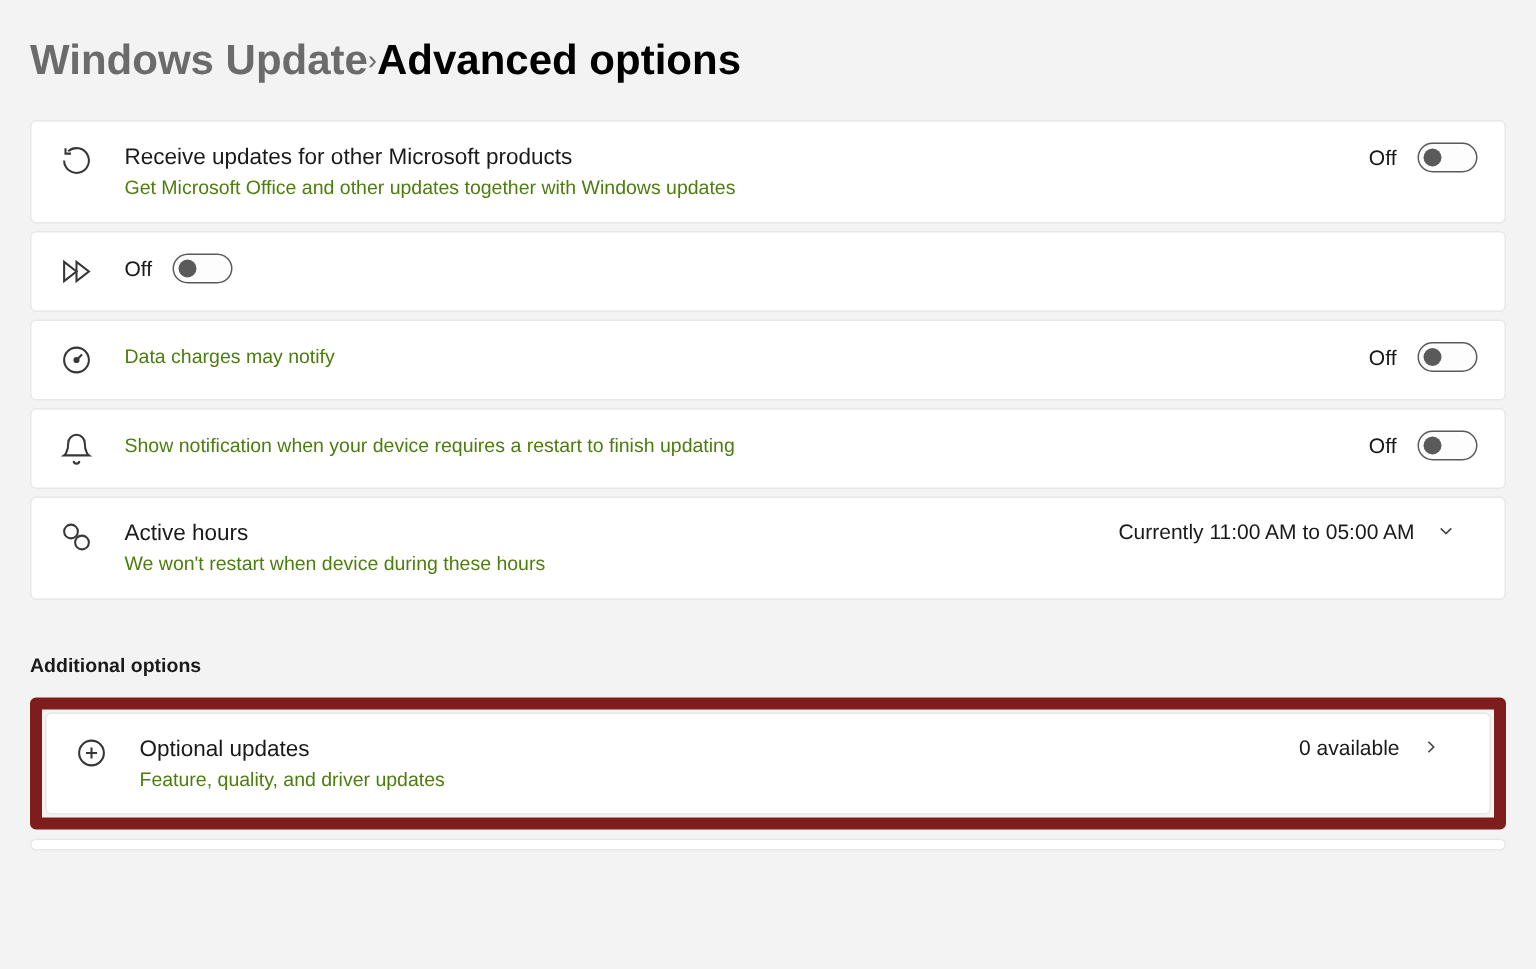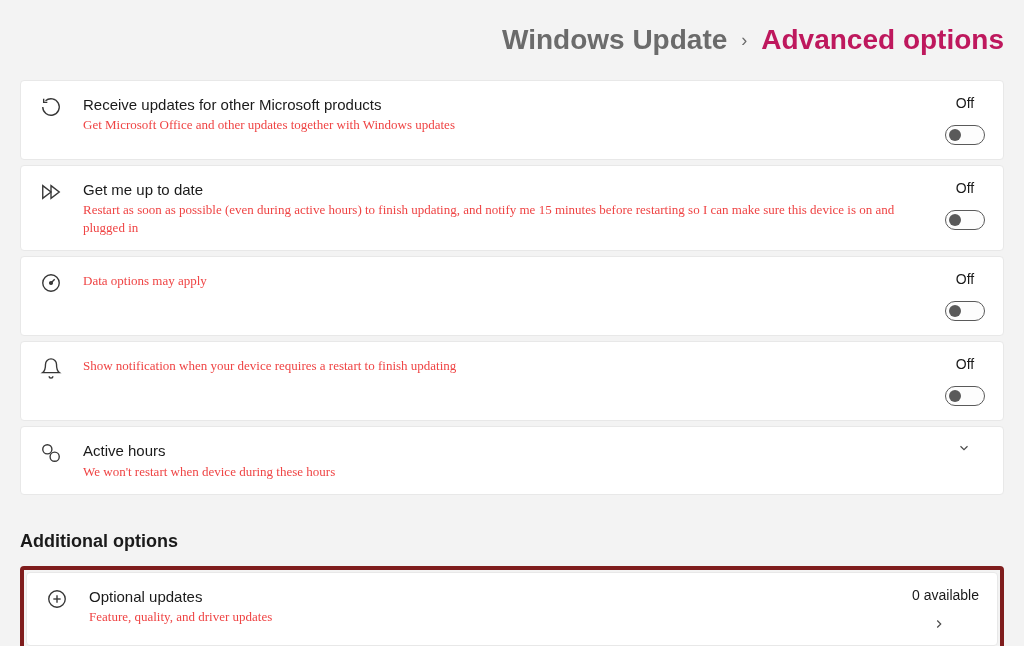--- a/index.html
+++ b/index.html
@@ -8,37 +8,36 @@
     background: #f3f3f3;
     width: 1024px;
     height: 646px;
     overflow: hidden;
     padding: 24px 20px 0 20px;
     color: #1a1a1a;
   }
   .breadcrumb {
     display: flex;
     align-items: center;
-    gap: 14px;
+    gap: 0;
     margin-bottom: 24px;
-    justify-content: flex-end;
   }
   .breadcrumb .parent {
     font-size: 28px;
     font-weight: 600;
     color: #6b6b6b;
   }
   .breadcrumb .chevron {
     font-size: 18px;
     color: #6b6b6b;
   }
   .breadcrumb .current {
     font-size: 28px;
     font-weight: 600;
-    color: #be185d;
+    color: #000000;
   }
   .card {
     background: #ffffff;
     border: 1px solid #e8e8e8;
     border-radius: 4px;
     padding: 14px 18px;
     margin-bottom: 5px;
     display: flex;
     align-items: flex-start;
     gap: 20px;
@@ -56,31 +55,29 @@
     flex: 1;
     min-width: 0;
   }
   .card .title {
     font-size: 15px;
     color: #1a1a1a;
     line-height: 1.35;
   }
   .card .desc {
     font-size: 13px;
-    color: #ef4444;
+    color: #4d7c0f;
     line-height: 1.35;
     margin-top: 1px;
-    font-family: Liberation Serif, serif;
   }
   .card .right {
     display: flex;
     align-items: center;
     gap: 14px;
     flex-shrink: 0;
-    flex-direction: column;
   }
   .state-label {
     font-size: 14px;
     color: #1a1a1a;
   }
   .toggle {
     width: 40px;
     height: 20px;
     border: 1px solid #5a5a5a;
     border-radius: 10px;
@@ -101,28 +98,28 @@
     font-size: 14px;
     color: #1a1a1a;
   }
   .chev-right, .chev-down {
     width: 28px;
     text-align: center;
     font-size: 14px;
     color: #4a4a4a;
   }
   .section-head {
-    font-size: 18px;
+    font-size: 13px;
     font-weight: 600;
     margin-top: 36px;
     margin-bottom: 14px;
     color: #1a1a1a;
   }
   .highlight {
-    border: 4px solid #7f1d1d;
+    border: 8px solid #7f1d1d;
     border-radius: 4px;
     padding: 2px;
     margin-bottom: 6px;
   }
   .highlight .card {
     margin-bottom: 0;
     border: 1px solid #e8e8e8;
   }
   svg { display: block; }
 </style>
@@ -154,42 +151,38 @@
   </div>
 </div>
 
 <div class="card">
   <div class="icon">
     <svg width="22" height="22" viewBox="0 0 24 24" fill="none" stroke="currentColor" stroke-width="1.5">
       <polygon points="3 5 12 12 3 19 3 5"></polygon>
         <polygon points="12 5 21 12 12 19 12 5"></polygon>
     </svg>
   </div>
-  <div class="text">
-    <div class="title">Get me up to date</div>
-    <div class="desc">Restart as soon as possible (even during active hours) to finish updating, and notify me 15 minutes before restarting so I can make sure this device is on and plugged in</div>
-  </div>
   <div class="right">
     <span class="state-label">Off</span>
     <div class="toggle">
         <div class="knob"></div>
       </div>
   </div>
 </div>
 
 <div class="card">
   <div class="icon">
     <svg width="22" height="22" viewBox="0 0 24 24" fill="none" stroke="currentColor" stroke-width="1.5">
       <circle cx="12" cy="12" r="9"></circle>
         <path d="M12 12 L16 8"></path>
         <circle cx="12" cy="12" r="1.5" fill="currentColor"></circle>
     </svg>
   </div>
   <div class="text">
-    <div class="desc">Data options may apply</div>
+    <div class="desc">Data charges may notify</div>
   </div>
   <div class="right">
     <span class="state-label">Off</span>
     <div class="toggle">
         <div class="knob"></div>
       </div>
   </div>
 </div>
 
 <div class="card">
@@ -215,20 +208,21 @@
     <svg width="22" height="22" viewBox="0 0 24 24" fill="none" stroke="currentColor" stroke-width="1.5">
       <circle cx="8" cy="8" r="5"></circle>
         <circle cx="16" cy="16" r="5"></circle>
     </svg>
   </div>
   <div class="text">
     <div class="title">Active hours</div>
     <div class="desc">We won't restart when device during these hours</div>
   </div>
   <div class="right">
+    <span class="value-text">Currently 11:00 AM to 05:00 AM</span>
     <span class="chev-down">
       <svg width="14" height="14" viewBox="0 0 24 24" fill="none" stroke="currentColor" stroke-width="2">
           <polyline points="6 9 12 15 18 9"></polyline>
         </svg>
     </span>
   </div>
 </div>
 
 <div class="section-head">Additional options</div>
 

